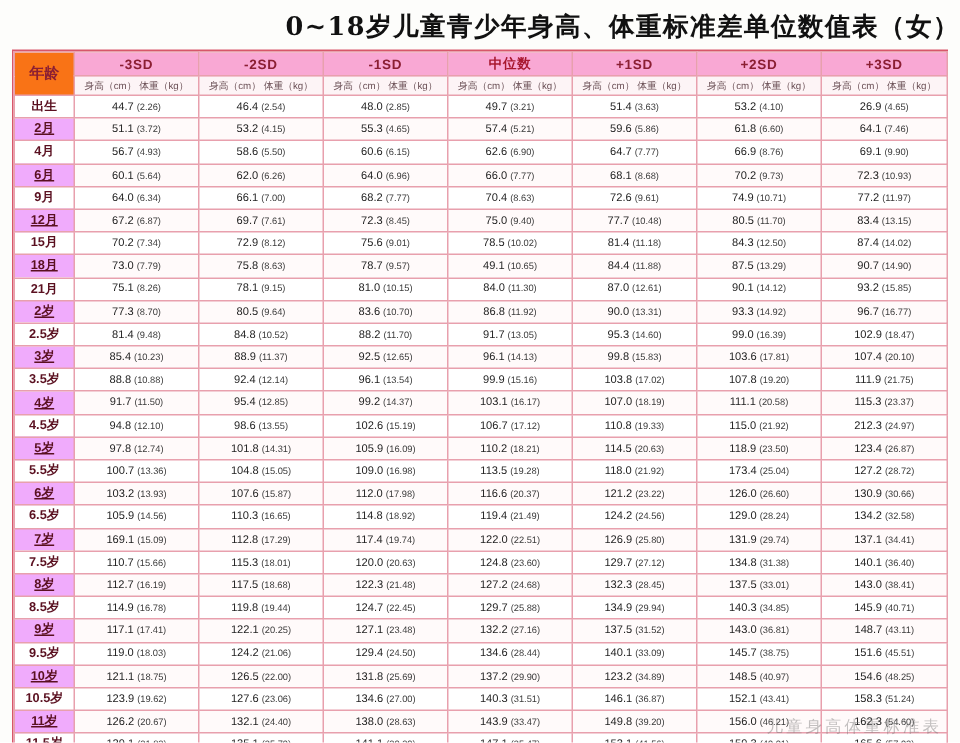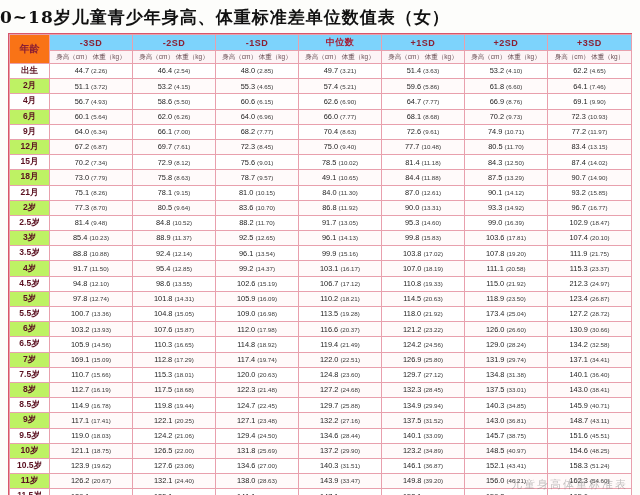--- a/index.html
+++ b/index.html
@@ -1,19 +1,19 @@
 <!DOCTYPE html>
 <html><head>
 <meta charset="utf-8">
 <style>
   html,body{margin:0;padding:0;background:#ffffff;}
   body{width:640px;height:495px;overflow:hidden;font-family:"Liberation Sans","DejaVu Sans",sans-serif;color:#1a1a1a;}
   .page{position:relative;width:640px;height:495px;background:#fdfdfb;}
   .title{
-    text-align:left;
+    text-align:right;
     font-family:"DejaVu Serif","Liberation Serif",serif;
     font-weight:bold;
     font-size:17px;
     letter-spacing:1px;
     color:#111;
     padding:6px 0 4px 0;
   }
   .table-wrap{
     margin:0 8px;
     border:1px solid #d8566a;
@@ -26,21 +26,21 @@
   }
   td,th{
     border:1px solid #e8a0ad;
     padding:0;
     text-align:center;
     vertical-align:middle;
     color:#222;
   }
   
   .grp{
-    background:#7dd3fc;
+    background:#f9a8d4;
     font-size:9px;
     font-weight:bold;
     color:#8b1f33;
     height:15px;
     letter-spacing:.5px;
   }
   .grp.mid{color:#a8182f;}
   .sub{
     background:#fdf4f6;
     font-size:6.5px;
@@ -65,21 +65,21 @@
     font-size:7px;
     line-height:1;
     white-space:nowrap;
     color:#1d1d1d;
     height:14.2px;
   }
   .pair .h{font-size:7.4px;}
   .pair .w{font-size:6.2px;color:#3a3a3a;margin-left:2px;}
   tr.band td{background:#ffffff;}
   tr.band.alt td{background:#fffafa;}
-  tr.band.alt td.agecell{background:#bef264;}
+  tr.band.alt td.agecell{background:#f0abfc;text-decoration:underline;}
   .colsep{border-left:1px solid #d8566a;}
   .watermark{
     position:absolute;
     right:12px;
     bottom:3px;
     font-size:11px;
     color:rgba(120,120,120,.45);
     letter-spacing:2px;
     font-family:Liberation Mono, monospace;
   }
@@ -147,21 +147,21 @@
       </thead>
       <tbody id="tbody">
           <tr class="band">
             <td class="agecell">出生</td>
             <td class="pair colsep"><span class="h">44.7</span><span class="w">(2.26)</span></td>
             <td class="pair colsep"><span class="h">46.4</span><span class="w">(2.54)</span></td>
             <td class="pair colsep"><span class="h">48.0</span><span class="w">(2.85)</span></td>
             <td class="pair colsep"><span class="h">49.7</span><span class="w">(3.21)</span></td>
             <td class="pair colsep"><span class="h">51.4</span><span class="w">(3.63)</span></td>
             <td class="pair colsep"><span class="h">53.2</span><span class="w">(4.10)</span></td>
-            <td class="pair colsep"><span class="h">62.2</span><span class="w">(4.65)</span></td>
+            <td class="pair colsep"><span class="h">26.9</span><span class="w">(4.65)</span></td>
           </tr>
           <tr class="band alt">
             <td class="agecell">2月</td>
             <td class="pair colsep"><span class="h">51.1</span><span class="w">(3.72)</span></td>
             <td class="pair colsep"><span class="h">53.2</span><span class="w">(4.15)</span></td>
             <td class="pair colsep"><span class="h">55.3</span><span class="w">(4.65)</span></td>
             <td class="pair colsep"><span class="h">57.4</span><span class="w">(5.21)</span></td>
             <td class="pair colsep"><span class="h">59.6</span><span class="w">(5.86)</span></td>
             <td class="pair colsep"><span class="h">61.8</span><span class="w">(6.60)</span></td>
             <td class="pair colsep"><span class="h">64.1</span><span class="w">(7.46)</span></td>

